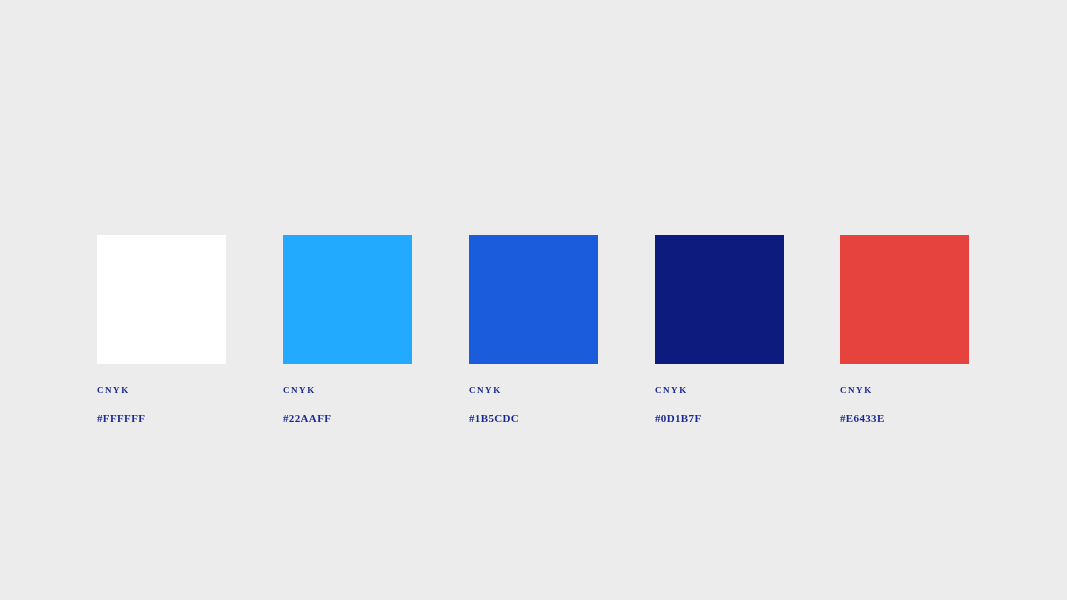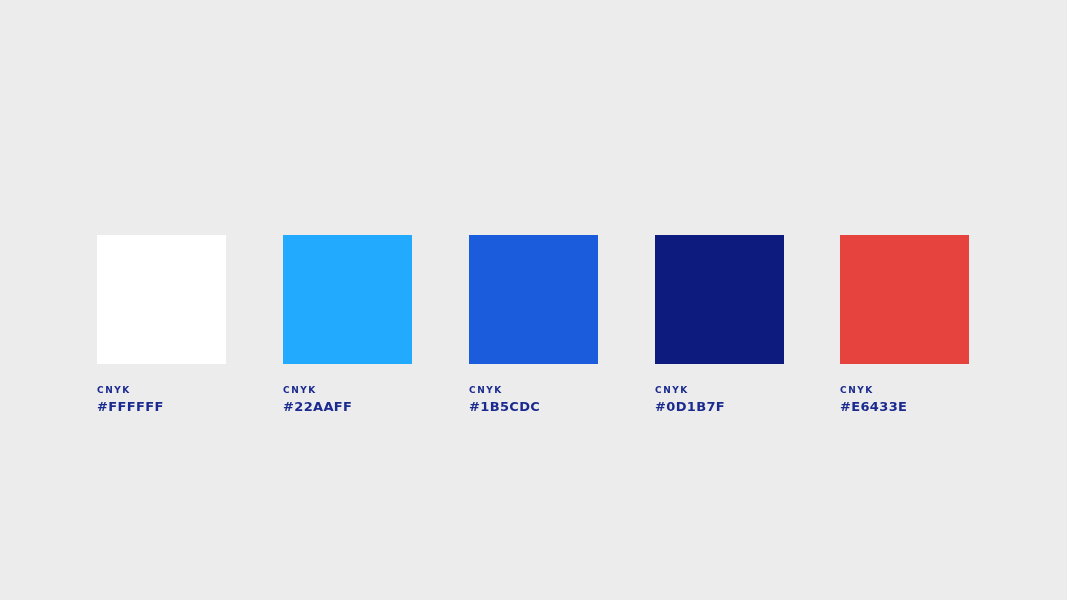--- a/index.html
+++ b/index.html
@@ -15,20 +15,21 @@
     overflow: hidden;
     position: relative;
   }
 
   #palette-board {
     position: absolute;
     left: 0;
     top: 0;
     width: 851px;
     height: 600px;
+    font-family: Liberation Serif, serif;
   }
 
   .swatch-group {
     position: absolute;
     top: 235px;
   }
 
   .swatch-chip {
     width: 129px;
     height: 129px;
@@ -42,24 +43,24 @@
   }
 
   .caption-model {
     font-size: 9px;
     font-weight: 700;
     letter-spacing: 1.55px;
     text-transform: uppercase;
   }
 
   .caption-hex {
-    font-size: 13px;
+    font-size: 11px;
     font-weight: 700;
     letter-spacing: 0.35px;
-    margin-top: 2px;
+    margin-top: 14px;
   }
 </style>
 </head>
 <body>
 
 <div id="palette-board" style="background: rgb(236, 236, 236);">
     <div class="swatch-group" style="left: 97px;">
       <div class="swatch-chip" style="background: rgb(255, 255, 255);"></div>
       <div class="swatch-caption" style="color: rgb(26, 42, 143);">
         <div class="caption-model">CNYK</div>

